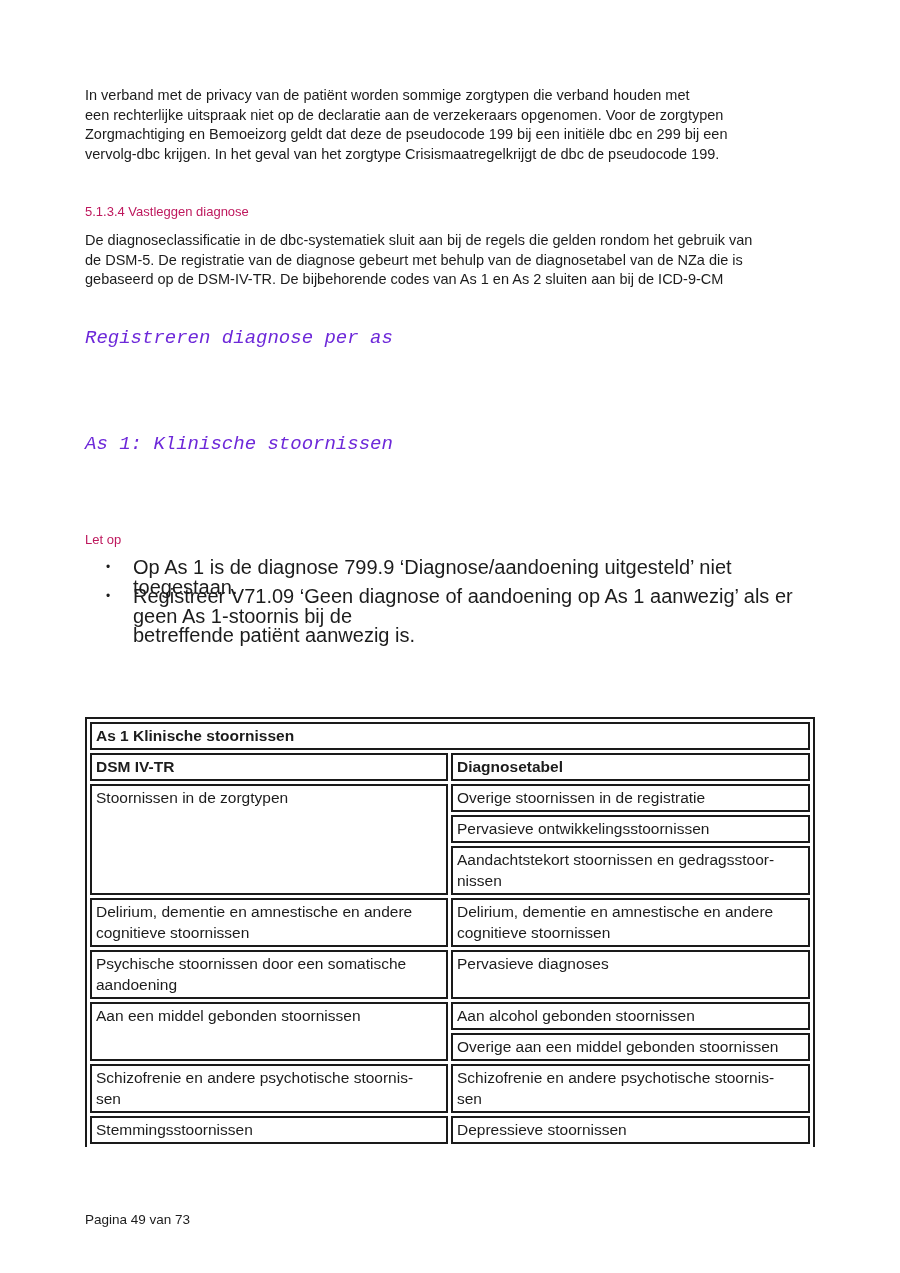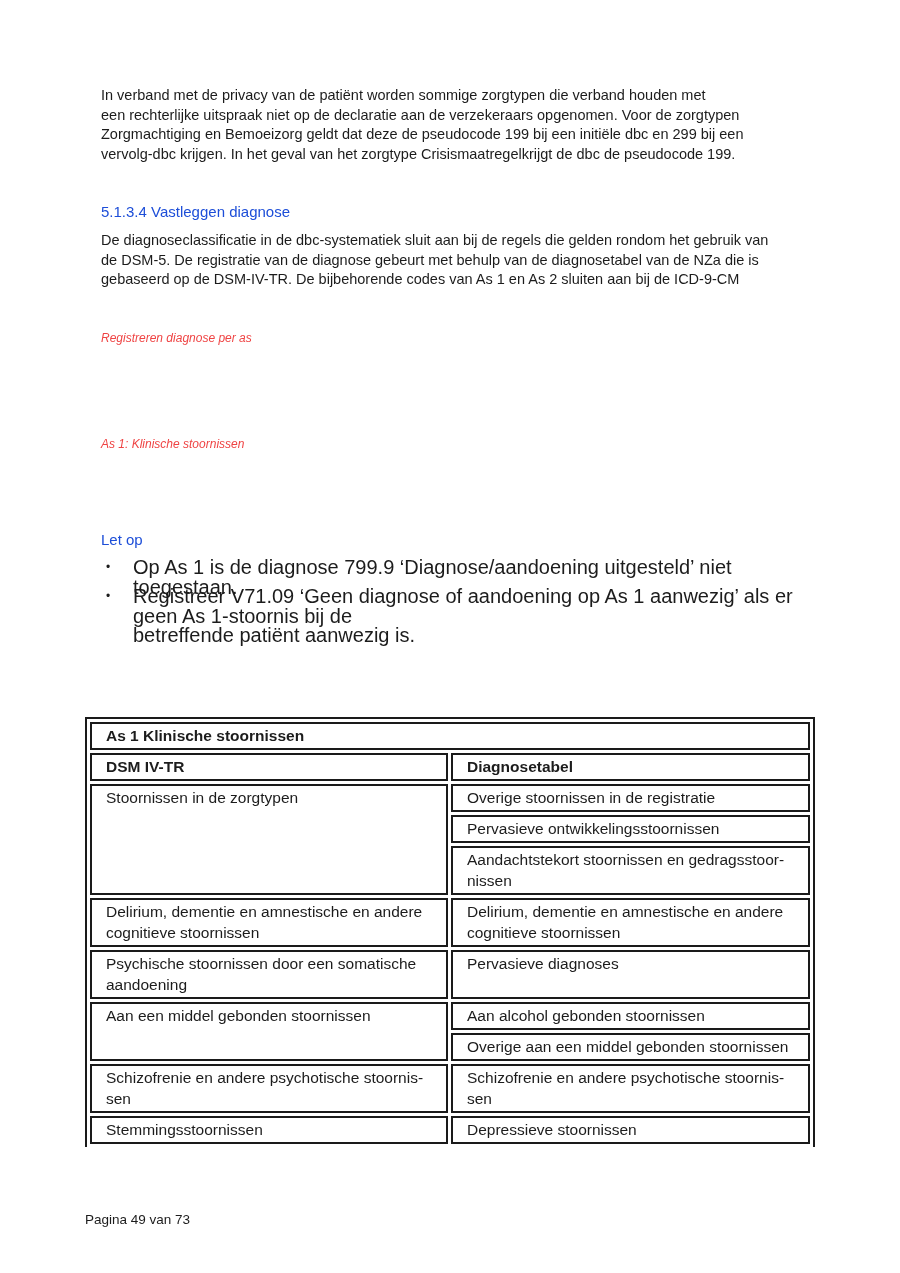--- a/index.html
+++ b/index.html
@@ -6,37 +6,38 @@
   html, body { background: #ffffff; }
   .page {
     position: relative;
     width: 900px;
     height: 1273px;
     background: #ffffff;
     color: #1c1c1c;
     font-family: "Liberation Sans", sans-serif;
     overflow: hidden;
   }
-  .abs { position: absolute; left: 85px; width: 742px; margin-left: 16px; }
+  .abs { position: absolute; left: 85px; width: 742px; }
   .prose {
     font-size: 14.5px;
     line-height: 19.6px;
     white-space: pre-line;
     color: #1c1c1c;
   }
   .heading {
-    font-size: 15px;
+    font-size: 13px;
     line-height: 20px;
-    color: #1d4ed8;
+    color: #be185d;
   }
   .subheading {
-    font-size: 12px;
+    font-size: 19px;
     line-height: 19px;
     font-style: italic;
-    color: #ef4444;
+    color: #6d28d9;
+    font-family: Liberation Mono, monospace;
   }
   .bullet-row {
     position: absolute;
     left: 85px;
     width: 742px;
     display: flex;
     align-items: flex-start;
   }
   .bullet-marker {
     width: 27px;
@@ -59,21 +60,21 @@
     width: 730px;
     table-layout: fixed;
     border-collapse: separate;
     border-spacing: 3px;
     border: 2px solid #1a1a1a;
     border-bottom: none;
   }
   table.diag td {
     border: 2px solid #1a1a1a;
     vertical-align: top;
-    padding: 1px 6px 2px 14px;
+    padding: 1px 6px 2px 4px;
     font-size: 15.5px;
     line-height: 21px;
     white-space: pre-line;
     overflow: hidden;
   }
   td.tbl-title, td.tbl-colheader { font-weight: bold; }
   .footer {
     position: absolute;
     left: 85px;
     right: 85px;

